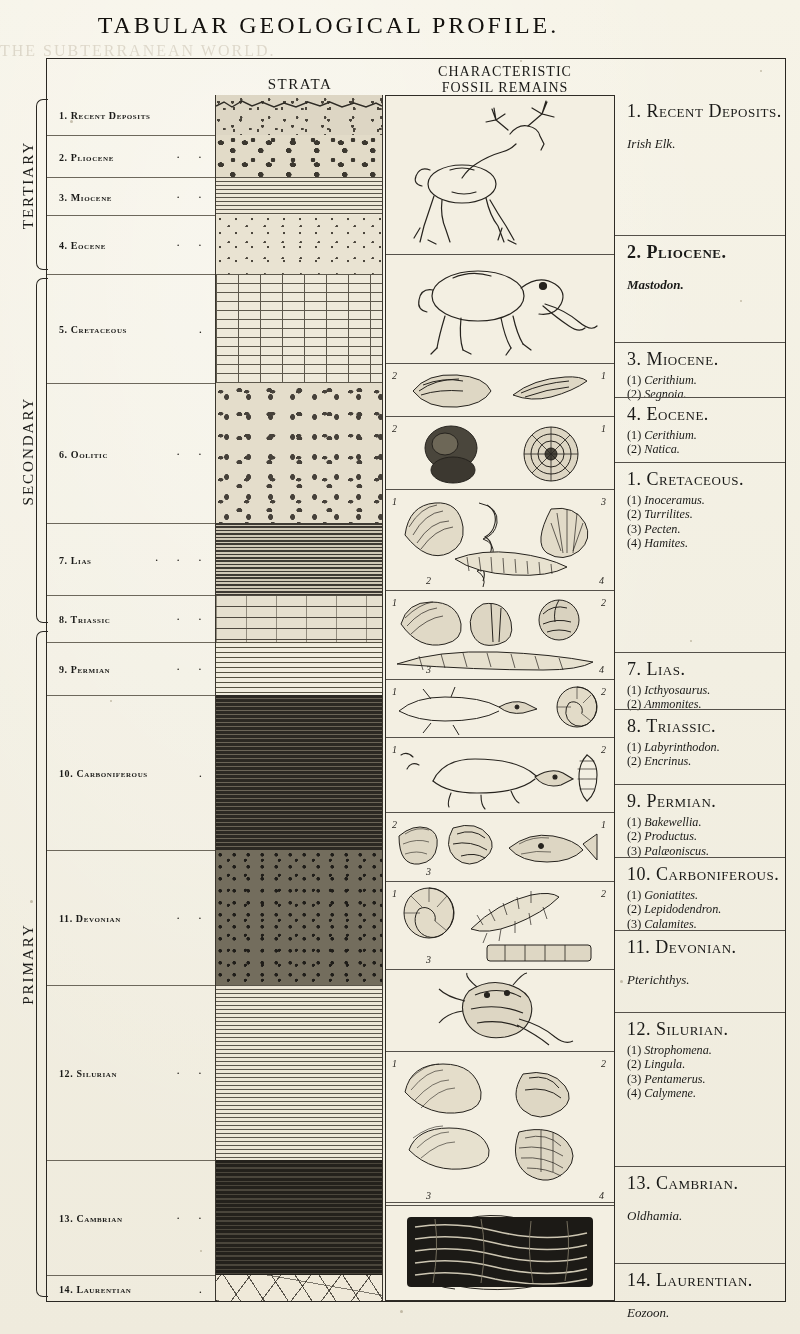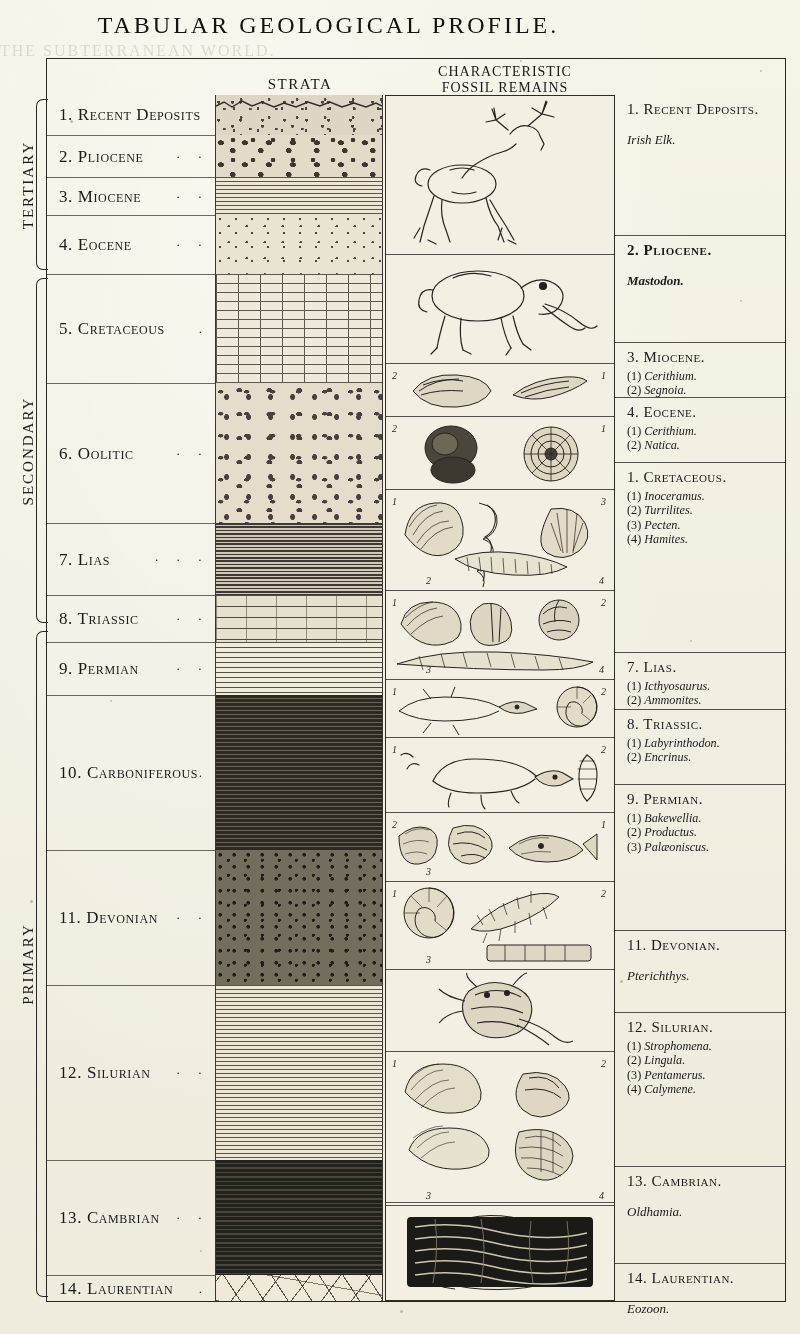--- a/index.html
+++ b/index.html
@@ -121,23 +121,24 @@
     border-top: 0.8px solid #6d685c;
     box-sizing: border-box;
   }
   .strata-row:first-child { border-top: none; }
   .strata-name {
     position: absolute;
     left: 12px;
     top: 50%;
     transform: translateY(-50%);
     font-variant: small-caps;
-    font-size: 17px;
+    font-size: 10px;
     letter-spacing: 0.6px;
     white-space: nowrap;
+    font-weight: bold;
   }
   .strata-dots {
     position: absolute;
     right: 6px;
     top: 50%;
     transform: translateY(-50%);
     font-size: 13px;
     letter-spacing: 7px;
     color: #2a2722;
   }
@@ -287,21 +288,21 @@
     position: absolute;
     left: 0;
     width: 170px;
     border-top: 0.9px solid #55514a;
     box-sizing: border-box;
     padding: 6px 0 0 12px;
   }
   .desc-cell:first-child { border-top: none; }
   .desc-title {
     font-variant: small-caps;
-    font-size: 15px;
+    font-size: 18px;
     letter-spacing: 0.5px;
     white-space: nowrap;
   }
   .desc-single {
     margin-top: 14px;
     font-style: italic;
     font-size: 13px;
   }
   .desc-list {
     margin: 3px 0 0 0;
@@ -789,20 +790,28 @@
         </ul>
       </div>
       <div class="desc-cell" style="top: 689px; height: 73px;">
         <div class="desc-title">9. Permian.</div>
         <ul class="desc-list">
           <li><span class="idx">(1) </span><span class="nm">Bakewellia.</span></li>
           <li><span class="idx">(2) </span><span class="nm">Productus.</span></li>
           <li><span class="idx">(3) </span><span class="nm">Palæoniscus.</span></li>
         </ul>
       </div>
+      <div class="desc-cell" style="top: 762px; height: 73px;">
+        <div class="desc-title">10. Carboniferous.</div>
+        <ul class="desc-list">
+          <li><span class="idx">(1) </span><span class="nm">Goniatites.</span></li>
+          <li><span class="idx">(2) </span><span class="nm">Lepidodendron.</span></li>
+          <li><span class="idx">(3) </span><span class="nm">Calamites.</span></li>
+        </ul>
+      </div>
       <div class="desc-cell" style="top: 835px; height: 82px;">
         <div class="desc-title">11. Devonian.</div>
         <div class="desc-single">Pterichthys.</div>
       </div>
       <div class="desc-cell" style="top: 917px; height: 154px;">
         <div class="desc-title">12. Silurian.</div>
         <ul class="desc-list">
           <li><span class="idx">(1) </span><span class="nm">Strophomena.</span></li>
           <li><span class="idx">(2) </span><span class="nm">Lingula.</span></li>
           <li><span class="idx">(3) </span><span class="nm">Pentamerus.</span></li>

